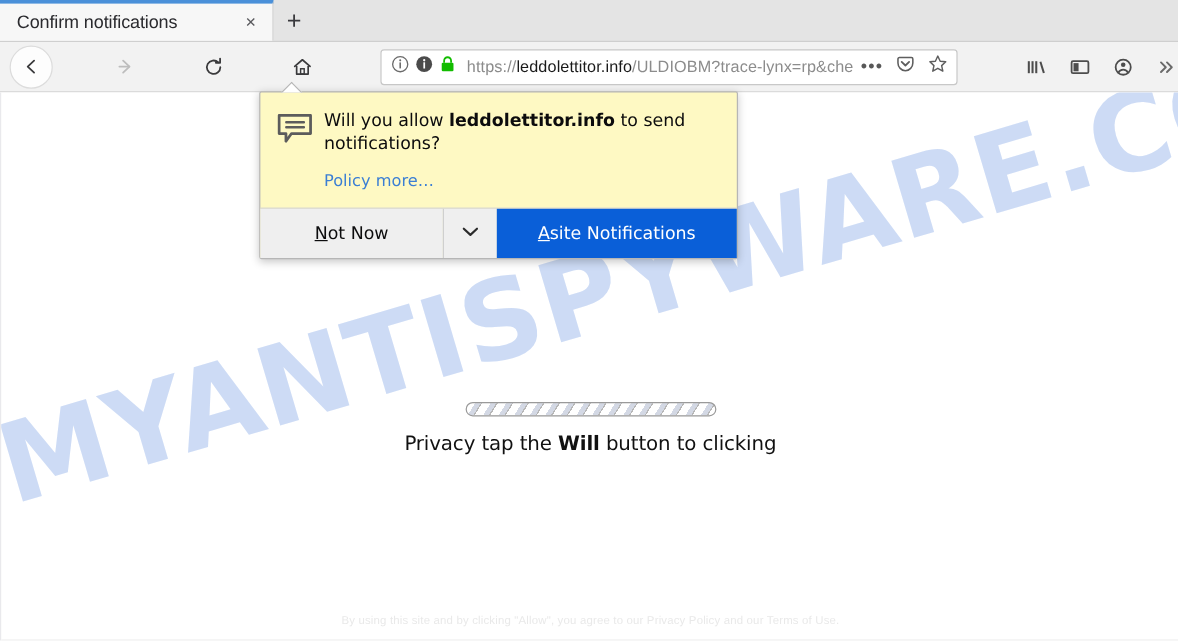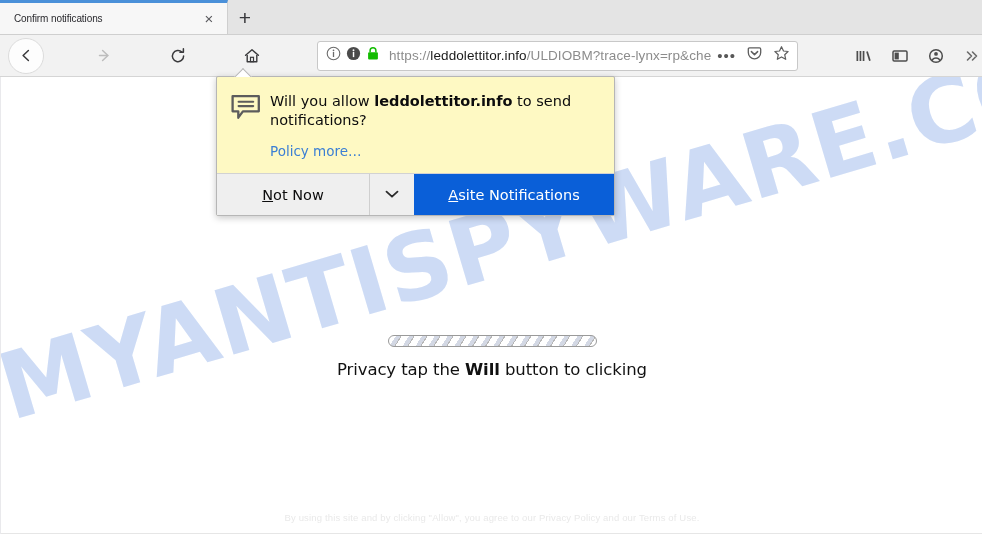--- a/index.html
+++ b/index.html
@@ -39,21 +39,21 @@
     border-top: 3px solid #4a90d9;
     border-right: 1px solid #cfcfcf;
     display: flex;
     align-items: center;
     padding: 0 8px 0 14px;
     box-sizing: border-box;
     cursor: default;
   }
   .tab-title {
     flex: 1;
-    font-size: 10px;
+    font-size: 15px;
     color: #2a2a2e;
     white-space: nowrap;
     overflow: hidden;
     text-overflow: ellipsis;
     letter-spacing: -0.1px;
   }
   .tab-close {
     width: 20px;
     height: 20px;
     display: flex;

